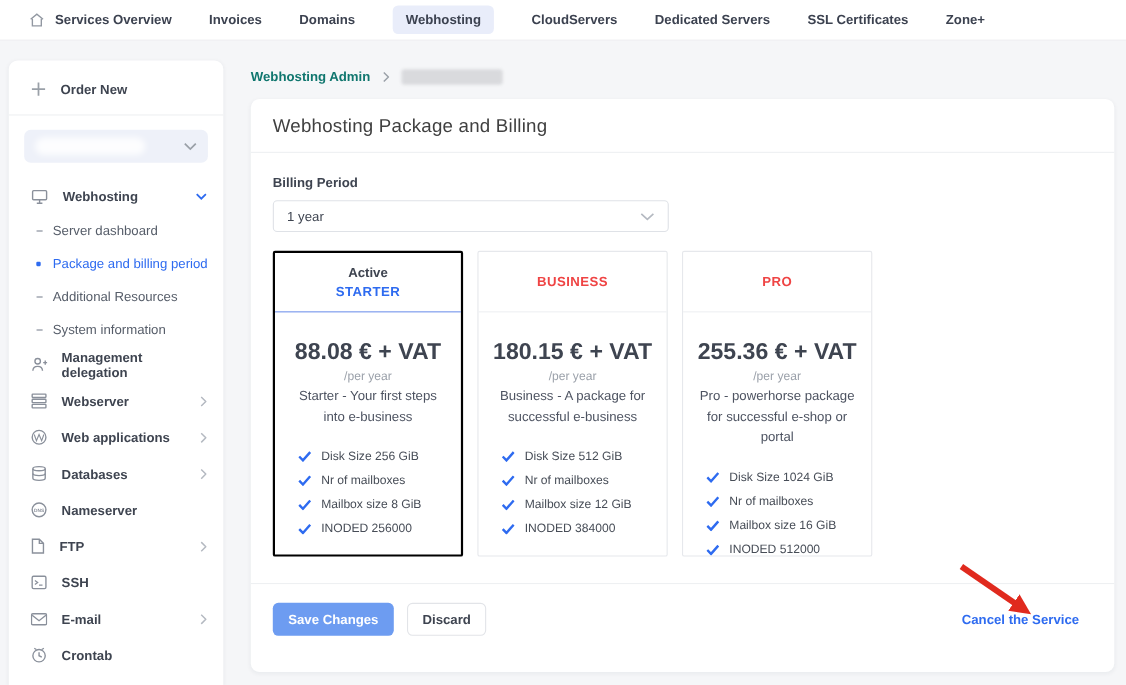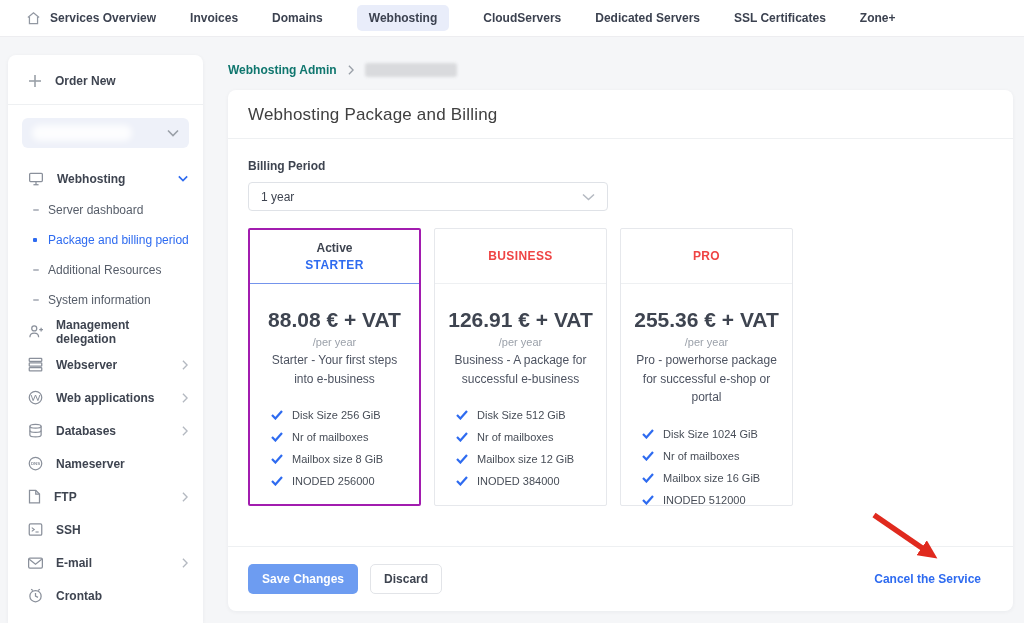--- a/index.html
+++ b/index.html
@@ -93,38 +93,38 @@
     font-size:12px; color:#3e4450; cursor:pointer; background:#fff;
   }
   .select-box .chev { position:absolute; right:12px; }
 
   
   .cards { display:flex; gap:13px; margin-top:17px; }
   .card {
     width:173px; height:278px; background:#fff;
     border:1px solid #e6e8ec; border-radius:2px; cursor:pointer;
   }
-  .card.active { border:2px solid #a21caf; }
+  .card.active { border:2px solid #000000; }
   .card-header {
     height:55px; display:flex; flex-direction:column; justify-content:center;
     align-items:center; gap:3px; border-bottom:1px solid #eef0f2;
   }
   .card.active .card-header { height:54px; border-bottom:1px solid #7494ec; }
   .card-status { font-size:12px; font-weight:bold; color:#3e4450; }
   .card-name { font-size:12px; font-weight:bold; letter-spacing:.4px; color:#ef4444; }
   .card.active .card-name { color:#2e6bf0; }
   .card-price { margin-top:24px; text-align:center; font-size:21px; font-weight:bold; color:#3e4450; }
   .card-period { text-align:center; font-size:11px; color:#9ba1aa; margin-top:4px; }
   .card-desc { margin:3px 11px 0; text-align:center; font-size:12px; line-height:1.55; color:#4d5361; }
   .features { margin:21px 0 0 21px; }
   .feature { display:flex; align-items:center; gap:9px; margin-bottom:10px; font-size:11px; color:#474d57; }
 
   
   .panel-footer {
-    position:absolute; left:0; right:0; bottom:0; height:65px;
+    position:absolute; left:0; right:0; bottom:16px; height:65px;
     border-top:1px solid #eef0f2; display:flex; align-items:center; padding:0 20px;
   }
   .btn-save {
     background:#6d9cf1; color:#fff; border:none; border-radius:5px;
     font-family:"Liberation Sans", sans-serif;
     font-size:12px; font-weight:bold; padding:8px 14px; cursor:pointer;
   }
   .btn-discard {
     background:#fff; color:#3e4450; border:1px solid #e2e4e8; border-radius:5px;
     font-family:"Liberation Sans", sans-serif;
@@ -410,21 +410,21 @@
               </svg>
             <span>INODED 256000</span>
           </div>
         </div>
       </div>
 
       <div class="card">
         <div class="card-header">
           <span class="card-name">BUSINESS</span>
         </div>
-        <div class="card-price">126.91 € + VAT</div>
+        <div class="card-price">180.15 € + VAT</div>
         <div class="card-period">/per year</div>
         <div class="card-desc">Business - A package for successful e-business</div>
         <div class="features">
           <div class="feature">
             <svg width="12" height="10" viewBox="0 0 12 10" fill="none" stroke="#2e6bf0" stroke-width="2.2">
                 <polyline points="1,5 4.4,8.5 11,1"></polyline>
               </svg>
             <span>Disk Size 512 GiB</span>
           </div>
           <div class="feature">

